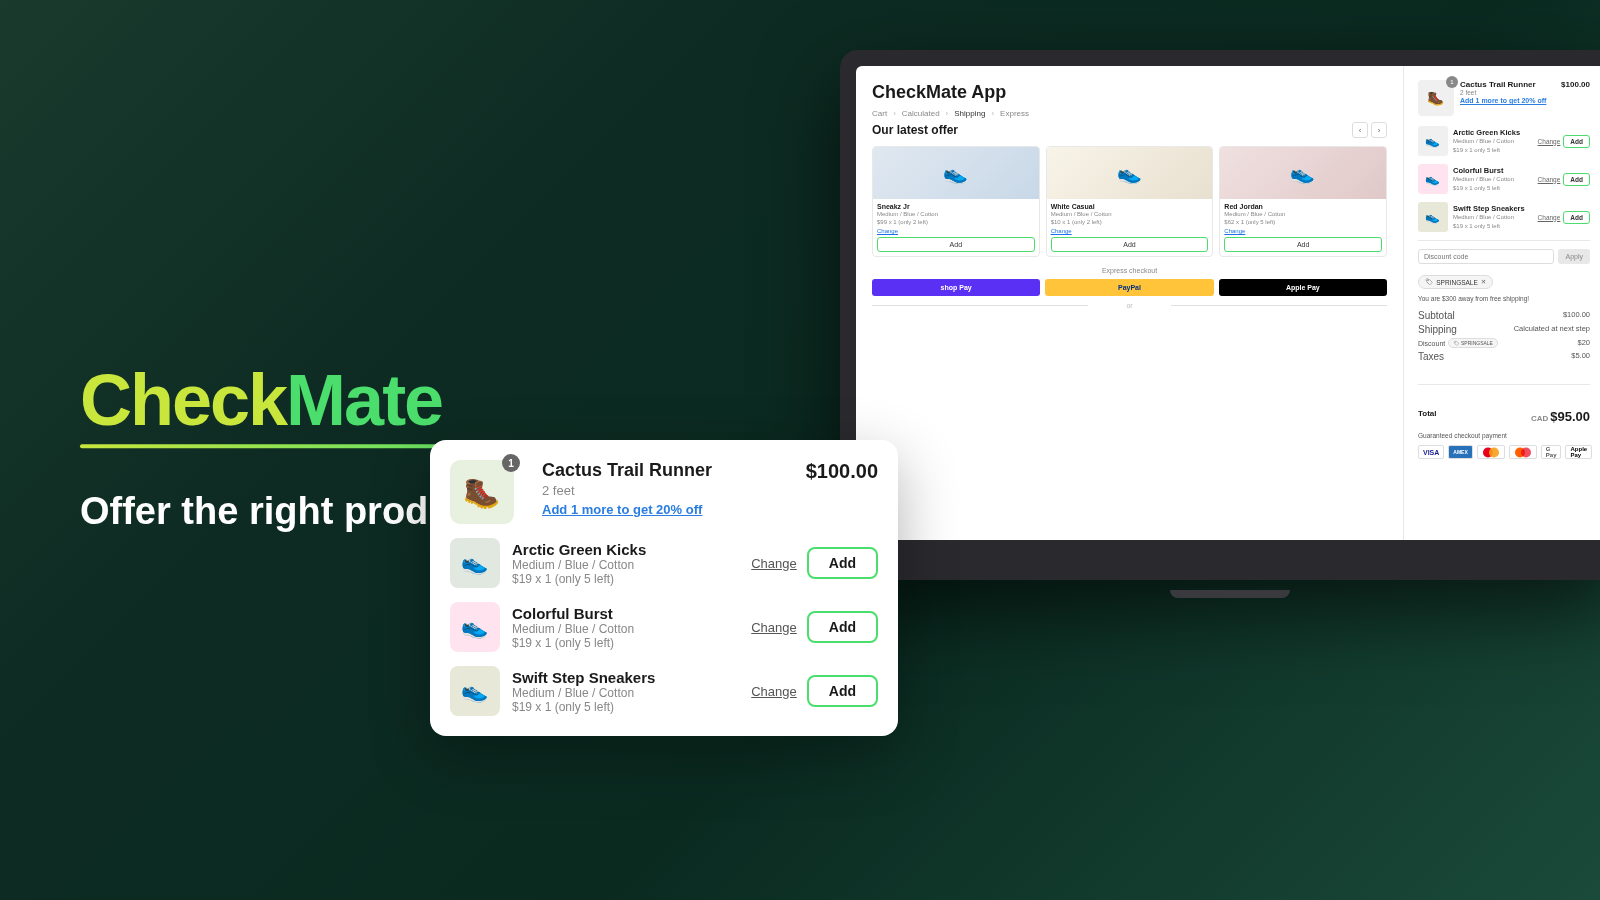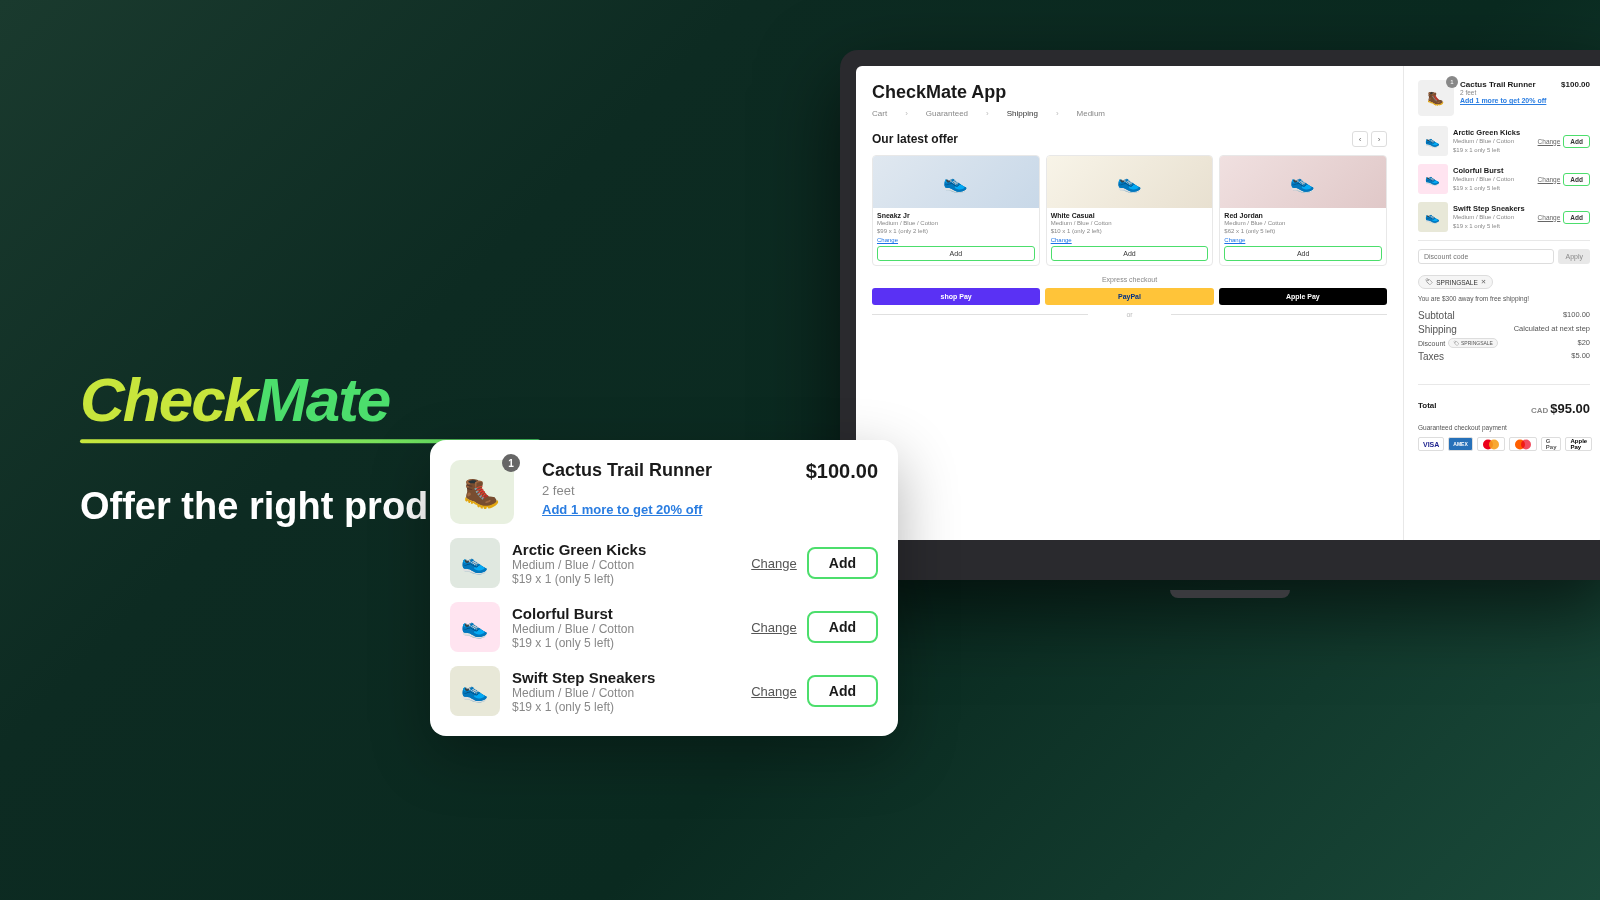--- a/index.html
+++ b/index.html
@@ -19,25 +19,24 @@
       top: 50%;
       transform: translateY(-50%);
       width: 540px;
     }
 
     .logo-wrapper {
       margin-bottom: 40px;
     }
 
     .logo-text {
-      font-size: 62px;
+      font-size: 72px;
       font-weight: 800;
       line-height: 1;
       letter-spacing: -2px;
-      font-style: italic;
     }
 
     .logo-check {
       color: #c8e63c;
     }
 
     .logo-mate {
       color: #4cde6c;
     }
 
@@ -107,23 +106,23 @@
     .screen-app-title {
       font-size: 18px;
       font-weight: 700;
       color: #1a1a1a;
       margin-bottom: 6px;
     }
 
     .screen-breadcrumb {
       font-size: 8px;
       color: #888;
-      margin-bottom: 13px;
-      display: flex;
-      gap: 18px;
+      margin-bottom: 4px;
+      display: flex;
+      gap: 6px;
       align-items: center;
     }
 
     .breadcrumb-sep { color: #bbb; }
     .breadcrumb-active { color: #333; }
 
     .offer-header {
       display: flex;
       justify-content: space-between;
       align-items: center;
@@ -473,21 +472,21 @@
       color: #555;
       display: flex;
       align-items: center;
       gap: 3px;
     }
 
     .total-row {
       display: flex;
       justify-content: space-between;
       margin-top: 22px;
-      padding-top: 16px;
+      padding-top: 24px;
       border-top: 1px solid #e8e8e8;
       margin-bottom: 8px;
     }
 
     .total-label {
       font-size: 8px;
       font-weight: 600;
       color: #1a1a1a;
     }
 
@@ -723,25 +722,25 @@
 
 <div class="right-section">
   <div class="laptop-outer">
     <div class="laptop-screen">
 
       <div class="screen-left">
         <div class="screen-app-title">CheckMate App</div>
         <div class="screen-breadcrumb">
           <span>Cart</span>
           <span class="breadcrumb-sep">›</span>
-          <span>Guaranteed</span>
+          <span>Calculated</span>
           <span class="breadcrumb-sep">›</span>
           <span class="breadcrumb-active">Shipping</span>
           <span class="breadcrumb-sep">›</span>
-          <span>Medium</span>
+          <span>Express</span>
         </div>
 
         <div class="offer-header">
           <div class="offer-title">Our latest offer</div>
           <div class="nav-arrows">
             <div class="nav-arrow">‹</div>
             <div class="nav-arrow">›</div>
           </div>
         </div>
 

